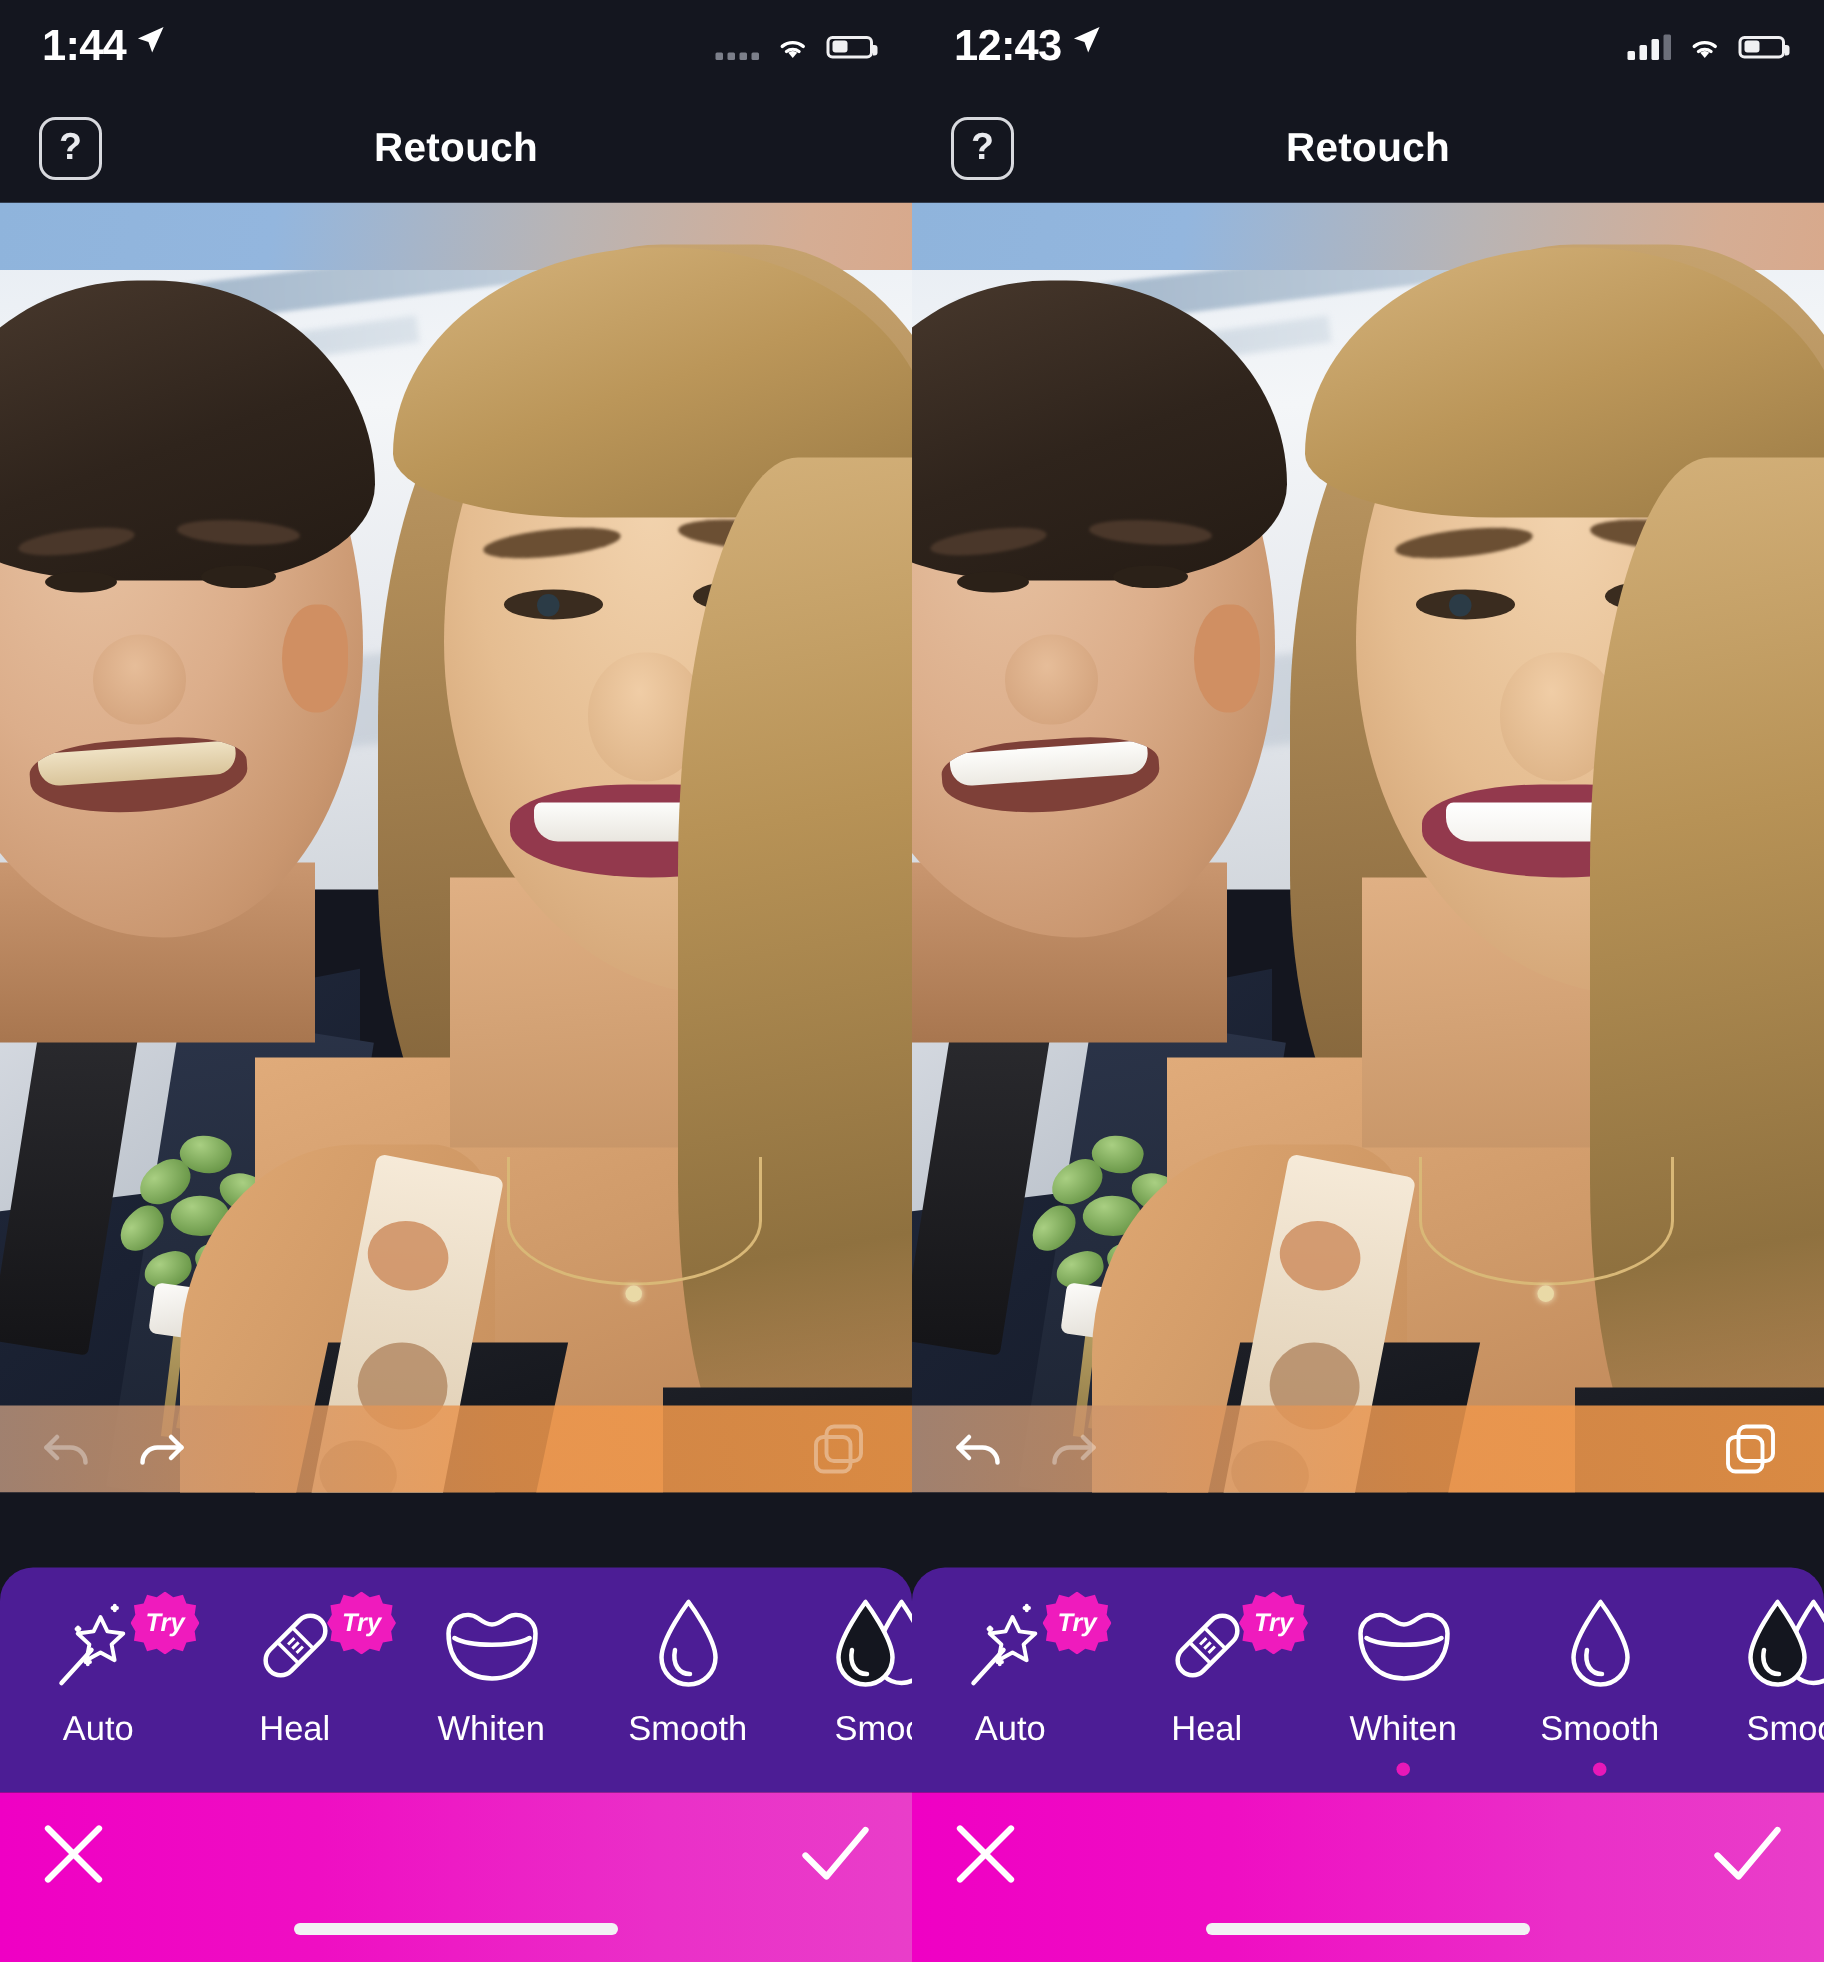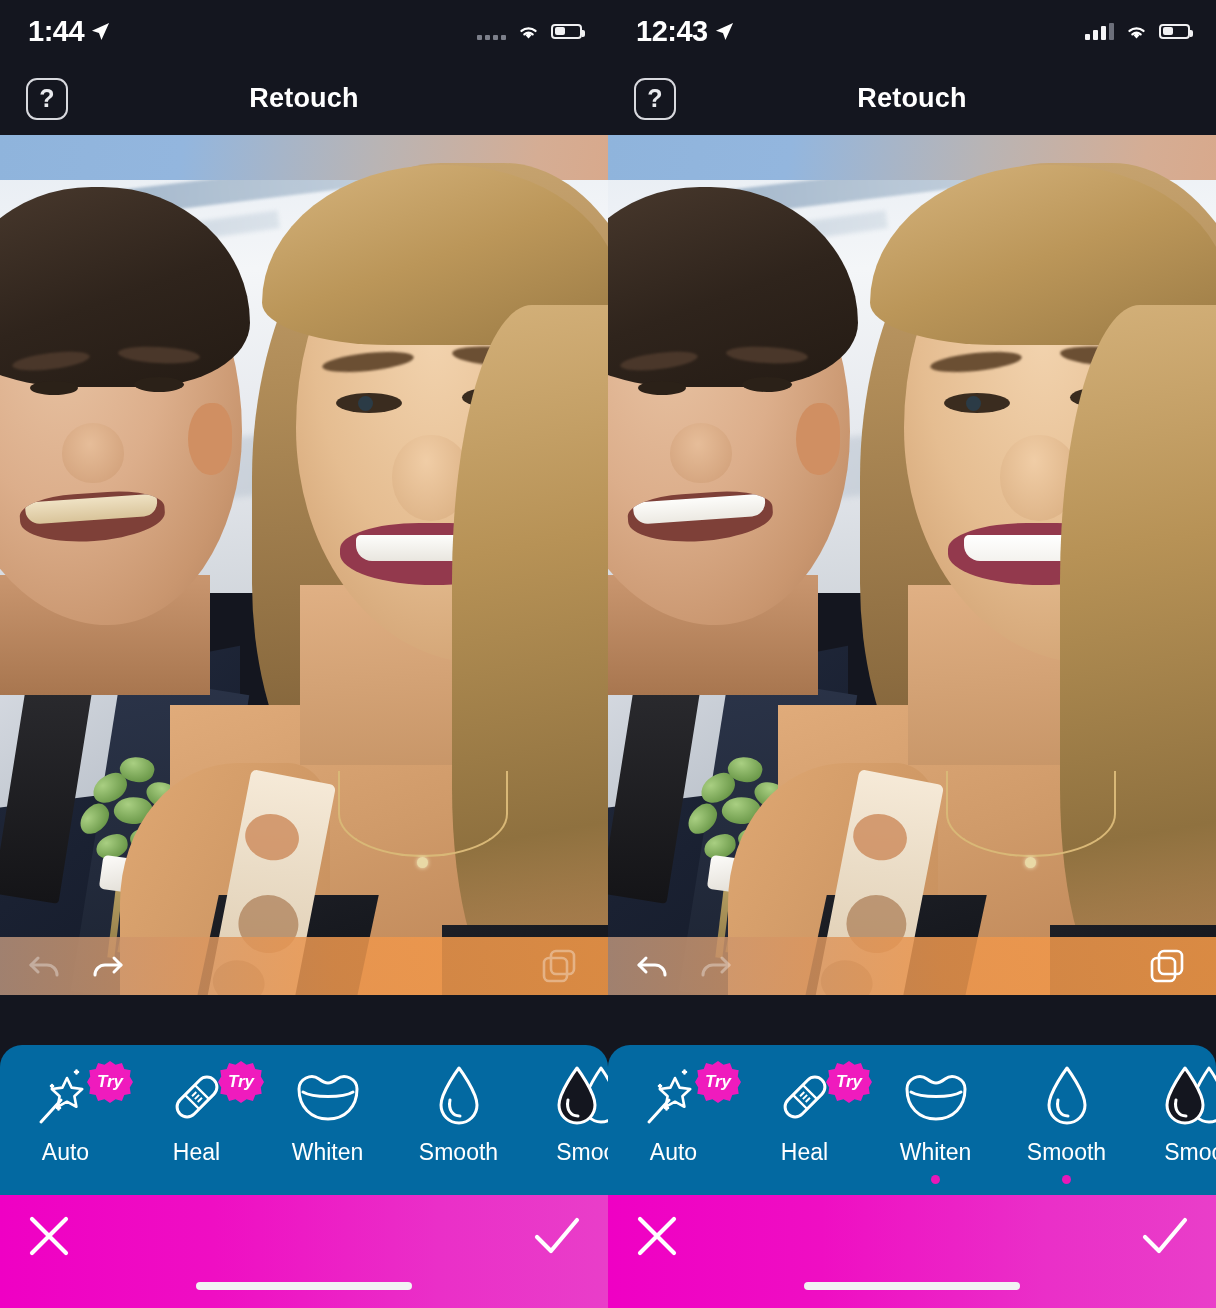--- a/index.html
+++ b/index.html
@@ -12,21 +12,21 @@
   .stage { position:relative; width:1216px; height:1308px; display:flex; }
 
   .phone { position:relative; width:608px; height:1308px; background:#14161f; overflow:hidden; }
 
   
   .statusbar {
     position:absolute; top:0; left:0; width:100%; height:62px;
     display:flex; align-items:center; justify-content:space-between;
     padding:0 26px 0 28px; color:#fff;
   }
-  .status-left { display:flex; align-items:center; gap:7px; }
+  .status-left { display:flex; gap:7px; }
   .clock { font-size:29px; font-weight:bold; letter-spacing:-0.5px; line-height:1; }
   .loc-arrow { width:19px; height:19px; }
   .status-right { display:flex; align-items:center; gap:11px; }
   .sig-dots { display:flex; align-items:flex-end; gap:3px; height:17px; }
   .sig-dots i { display:block; width:5px; background:#7c7f8a; border-radius:1px; }
   .sig-bars { display:flex; align-items:flex-end; gap:3px; height:17px; }
   .sig-bars i { display:block; width:5px; background:#f4f4f6; border-radius:1px; }
   .sig-bars i.off { background:#6c6f7a; }
   .wifi { width:23px; height:17px; }
   .batt { position:relative; width:31px; height:15px; border:2px solid #f0f0f2; border-radius:4px; }
@@ -165,21 +165,21 @@
     display:flex; align-items:center; padding:0 22px;
     background:linear-gradient(90deg,rgba(190,150,125,.82) 0%,rgba(236,150,77,.86) 55%,rgba(245,154,72,.88) 100%);
   }
   .icon-btn { width:54px; height:42px; display:flex; align-items:center; justify-content:center; }
   .icon-btn.dim { opacity:.35; }
   .edit-spacer { flex:1; }
 
   
   .tools {
     position:absolute; left:0; bottom:113px; width:100%; height:150px;
-    background:#0369a1; border-radius:22px 22px 0 0; overflow:hidden;
+    background:#4c1d95; border-radius:22px 22px 0 0; overflow:hidden;
   }
   .tools-row { display:flex; align-items:flex-start; height:100%; padding-top:16px; }
   .tool { position:relative; width:131px; flex:0 0 131px; display:flex; flex-direction:column; align-items:center; }
   .tool-icon { position:relative; width:76px; height:72px; display:flex; align-items:center; justify-content:center; }
   .tool-label { margin-top:6px; color:#fff; font-size:23px; font-weight:500; white-space:nowrap; }
   .tool-dot { width:9px; height:9px; border-radius:50%; background:#e818b8; margin-top:9px; }
   .try-badge {
     position:absolute; right:-2px; top:0px; width:46px; height:42px;
     display:flex; align-items:center; justify-content:center;
     color:#fff; font-size:17px; font-style:italic; font-weight:bold;

